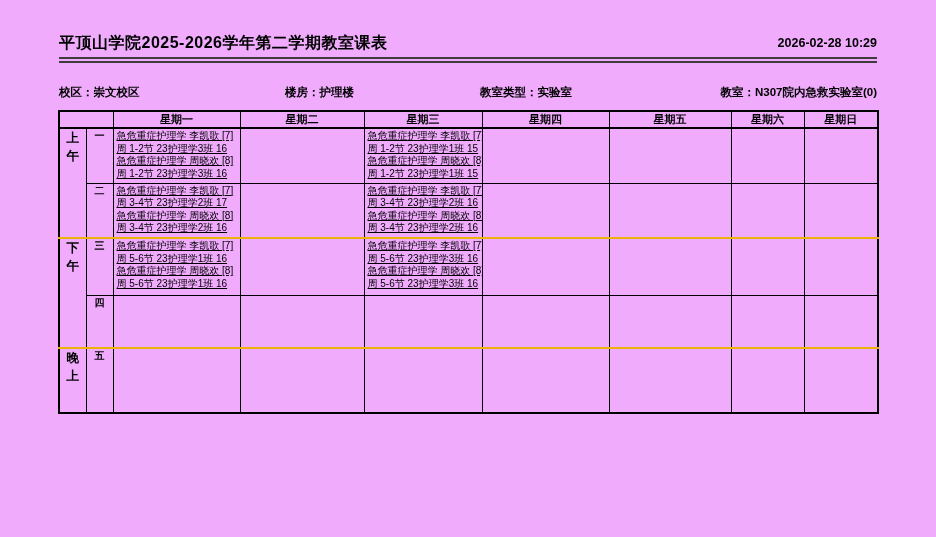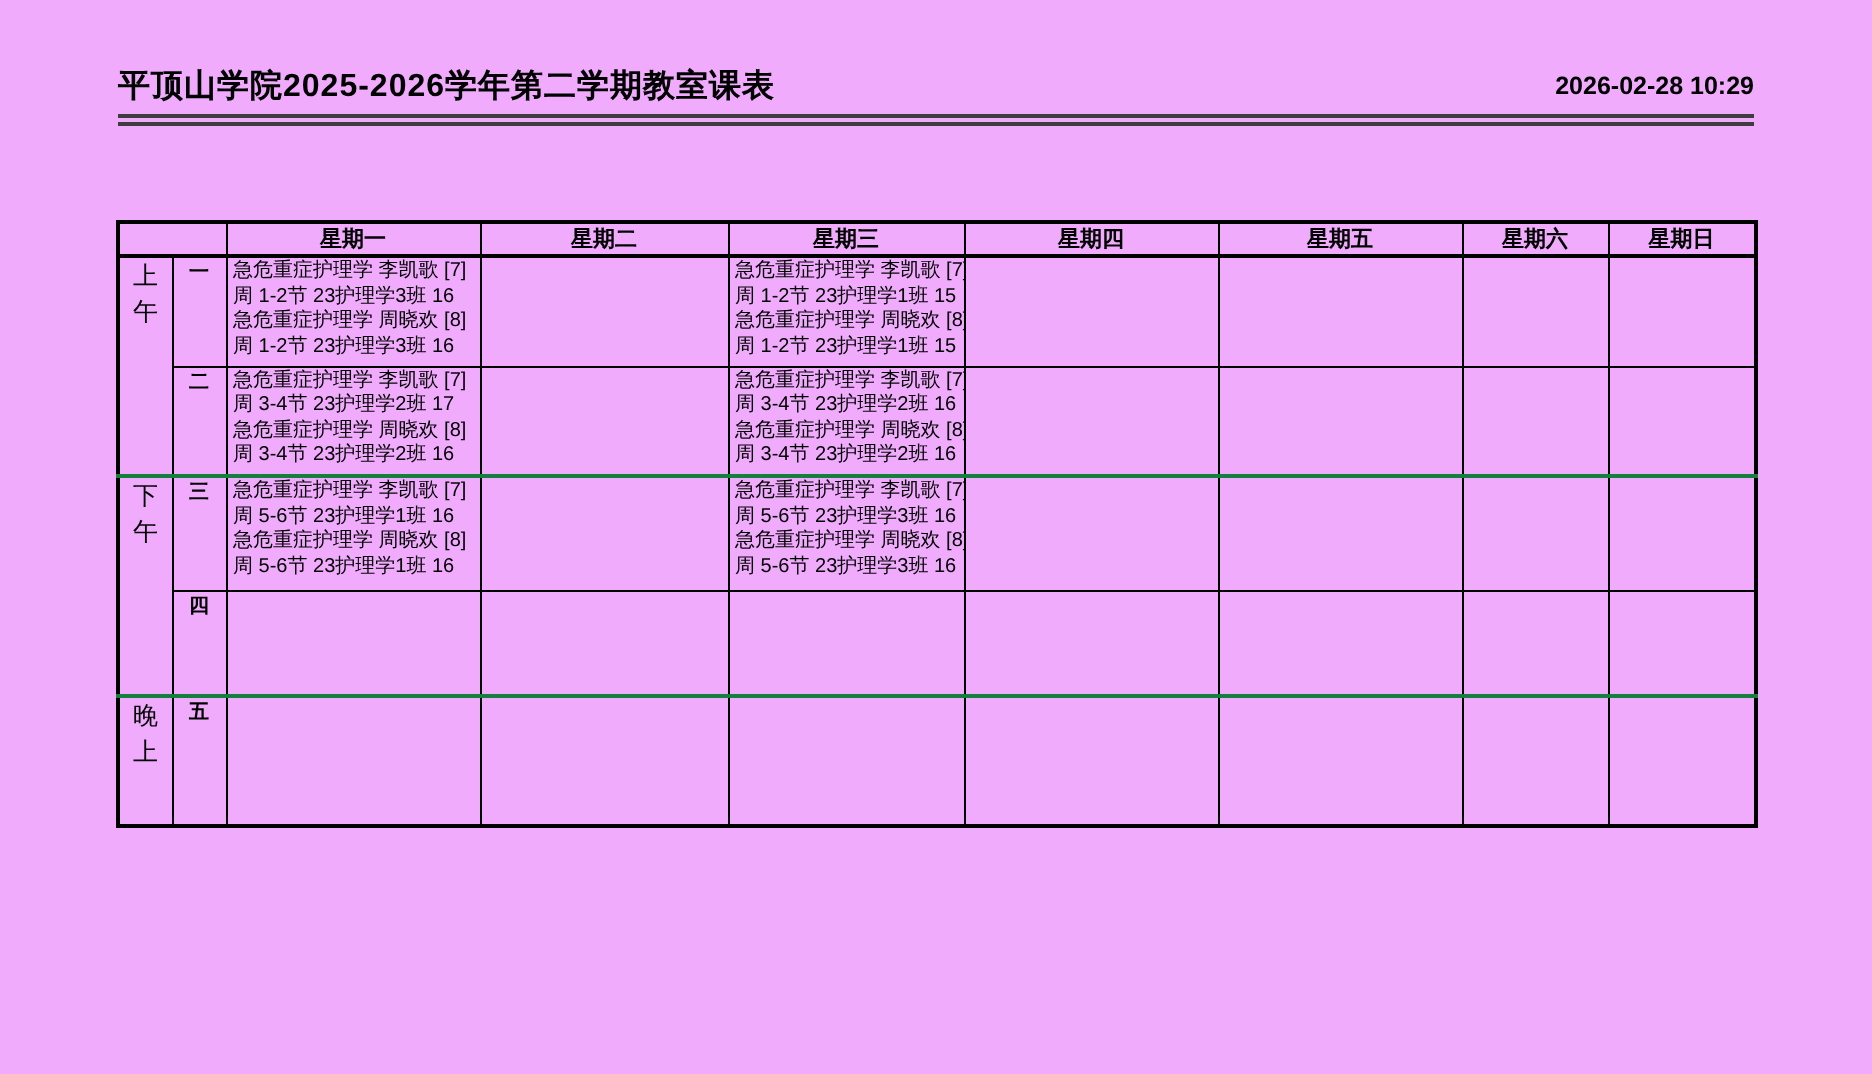--- a/index.html
+++ b/index.html
@@ -71,56 +71,63 @@
     font-size: 11px;
     font-weight: bold;
     vertical-align: middle;
     padding: 0;
     border-bottom: 2px solid #000;
   }
   td.block-cell {
     vertical-align: middle;
     text-align: right;
     font-size: 12.5px;
-    font-weight: normal;
+    font-weight: bold;
   }
   td.block-cell .vtext {
     width: 1em;
     margin: 0 auto;
     word-break: break-all;
     line-height: 18px;
   }
   td.period-cell {
     vertical-align: middle;
     text-align: center;
     font-size: 10px;
     font-weight: bold;
   }
   td.course-cell {
     padding: 1px 1px 0 3px;
     font-size: 10px;
     line-height: 12.6px;
     white-space: nowrap;
+    text-decoration: underline;
   }
   tr.row-p1 { height: 55px; }
   tr.row-p2 { height: 55px; }
   tr.row-p3 { height: 57px; }
   tr.row-p4 { height: 53px; }
   tr.row-p5 { height: 65px; }
-  tr.block-start td { border-top: 2px solid #15803d; }
+  tr.block-start td { border-top: 2px solid #eab308; }
 </style>
 </head>
 <body>
 
 <div class="sheet">
 
   <div class="report-title">平顶山学院2025-2026学年第二学期教室课表</div>
   <div class="report-timestamp">2026-02-28 10:29</div>
   <div class="title-divider"></div>
 
+  <div class="info-row">
+    <span class="info-item info-campus"><span>校区：</span><span>崇文校区</span></span>
+    <span class="info-item info-building"><span>楼房：</span><span>护理楼</span></span>
+    <span class="info-item info-roomtype"><span>教室类型：</span><span>实验室</span></span>
+    <span class="info-item info-room"><span>教室：</span><span>N307院内急救实验室(0)</span></span>
+  </div>
 
   <table class="timetable">
     <colgroup>
       <col style="width:27px">
         <col style="width:27px">
       <col style="width:127px">
         <col style="width:124px">
         <col style="width:118px">
       <col style="width:127px">
         <col style="width:122px">

